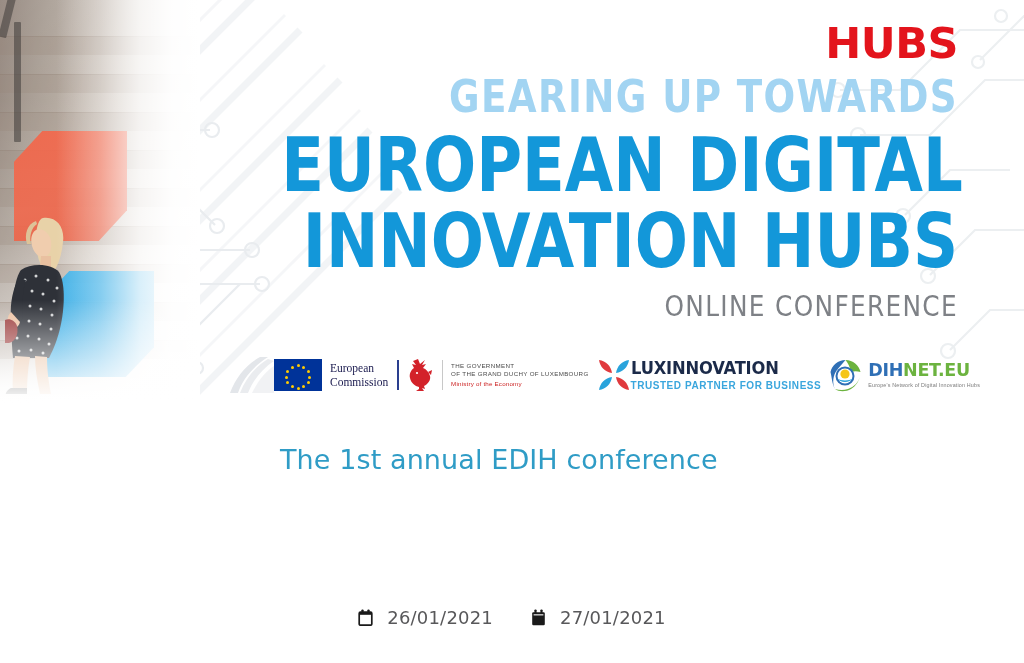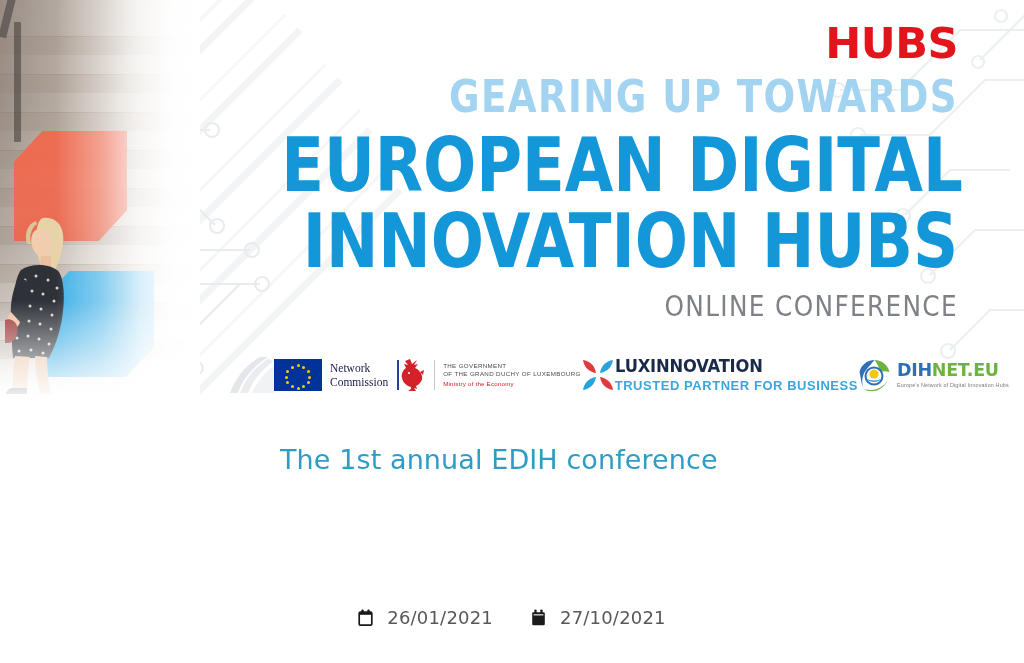--- a/index.html
+++ b/index.html
@@ -254,21 +254,21 @@
     letter-spacing: -0.2px;
     color: #1b2a49;
     display: block;
     line-height: 1;
     transform: scaleX(0.96);
     transform-origin: left center;
   }
   .luxi-tag {
     font-family: "Liberation Sans", sans-serif;
     font-weight: 700;
-    font-size: 13px;
+    font-size: 10px;
     letter-spacing: 0.55px;
     color: #3aa6dd;
     display: block;
     margin-top: 3px;
   }
 
   
   .dih-mark { width: 33px; height: 33px; flex: none; }
   .dih-text { margin-left: 6px; white-space: nowrap; }
   .dih-name {
@@ -504,21 +504,21 @@
         <span class="eu-star" style="left:32.6px; top:22.2px;"></span>
         <span class="eu-star" style="left:28.4px; top:26.4px;"></span>
         <span class="eu-star" style="left:22.5px; top:28px;"></span>
         <span class="eu-star" style="left:16.6px; top:26.4px;"></span>
         <span class="eu-star" style="left:12.4px; top:22.2px;"></span>
         <span class="eu-star" style="left:10.8px; top:16.5px;"></span>
         <span class="eu-star" style="left:12.4px; top:10.8px;"></span>
         <span class="eu-star" style="left:16.6px; top:6.6px;"></span>
       </div>
       <div class="eu-text">
-        <div>Network</div>
+        <div>European</div>
         <div>Commission</div>
       </div>
       <div class="eu-bar"></div>
     </div>
 
     <div class="logo">
       <svg class="lux-lion" viewBox="0 0 26 34" aria-hidden="true">
         <path fill="#d3222a" d="M6 3 L9 7 L5 6 L7 10 C4 12 2 16 3 20 C4 25 8 28 12 29 L12 31 L9 33 L17 33 L15 30 L18 31 L17 28 C21 26 24 22 23 18 C22 14 19 11 16 10 L19 6 L15 7 L18 2 L13 6 L11 1 Z"></path>
         <path fill="#d3222a" d="M21 14 L25 12 L24 17 Z"></path>
         <circle cx="10" cy="15" r="1.1" fill="#fff"></circle>
@@ -579,17 +579,17 @@
       <span class="date-text">26/01/2021</span>
     </div>
 
     <div class="date-item">
       <svg class="cal-icon" viewBox="0 0 15 17" aria-hidden="true">
         <rect x="1.2" y="3.2" width="12.6" height="13" rx="1.2" fill="#1a1a1a"></rect>
         <rect x="3.4" y="0.4" width="2.2" height="4" rx="0.9" fill="#1a1a1a"></rect>
         <rect x="9.4" y="0.4" width="2.2" height="4" rx="0.9" fill="#1a1a1a"></rect>
         <rect x="2.6" y="5.3" width="9.8" height="1.1" fill="#ffffff"></rect>
       </svg>
-      <span class="date-text">27/10/2021</span>
+      <span class="date-text">27/01/2021</span>
     </div>
 
   </div>
 </div>
 
 </body></html>

